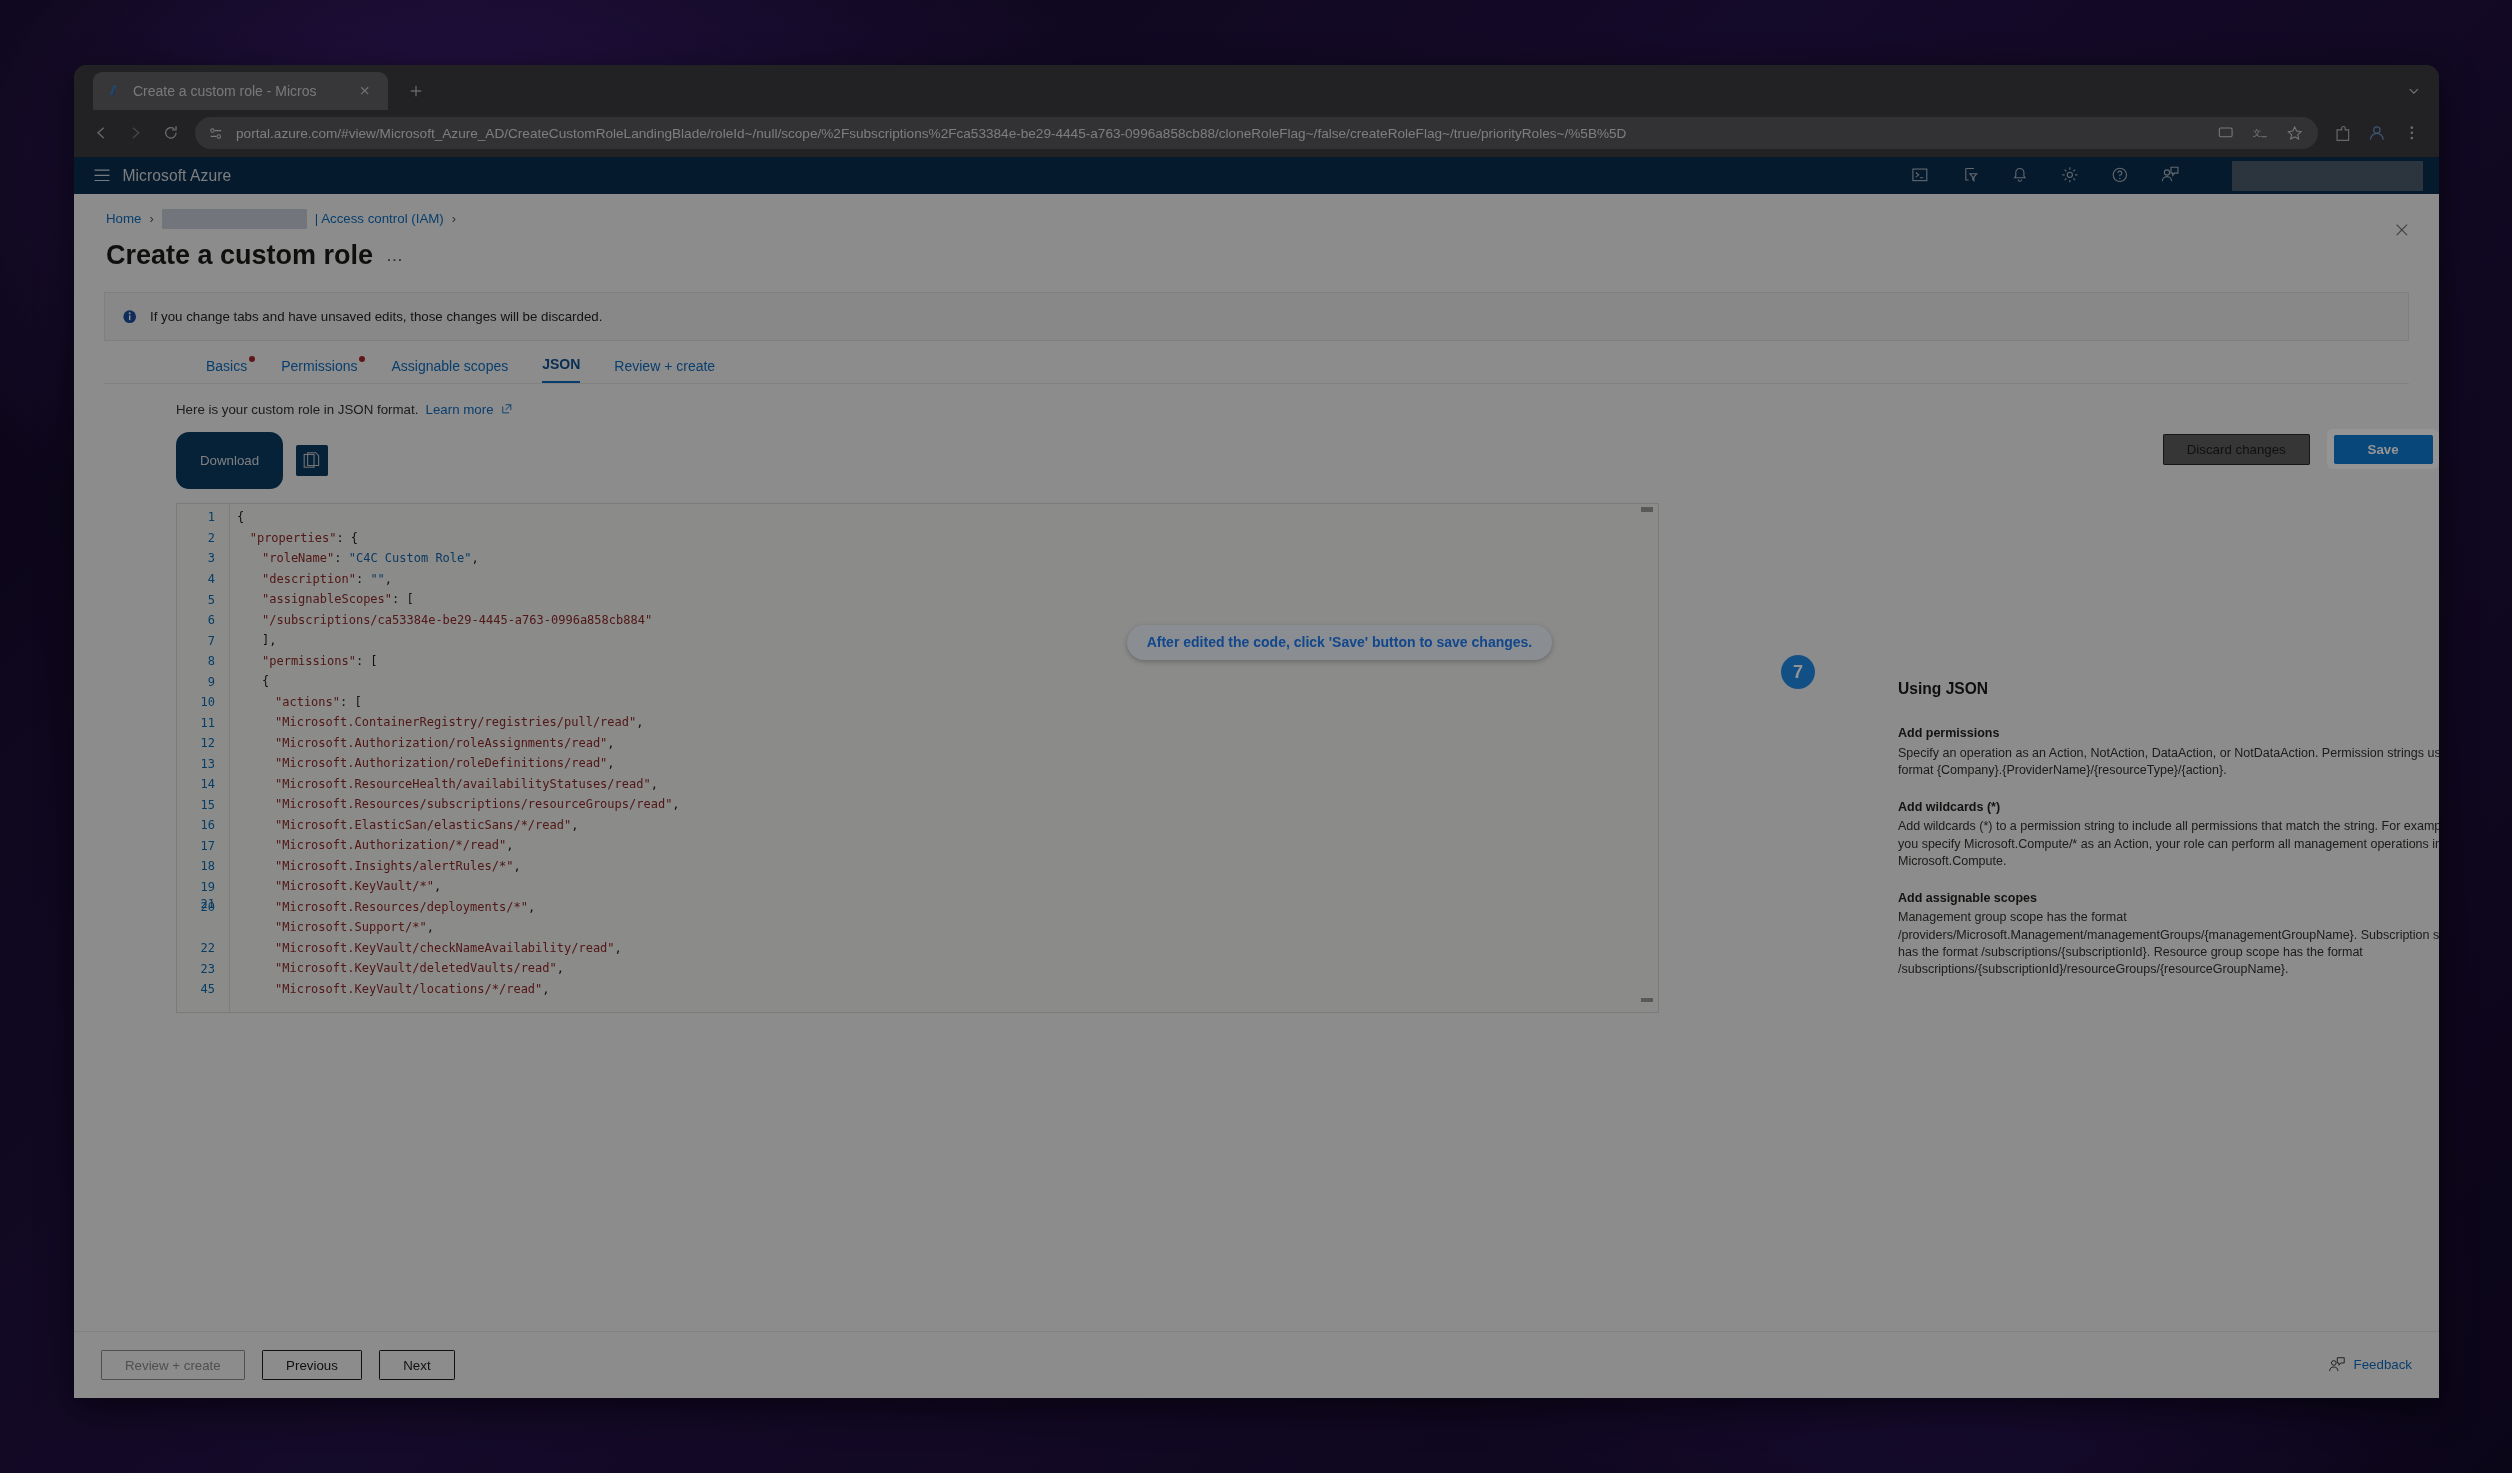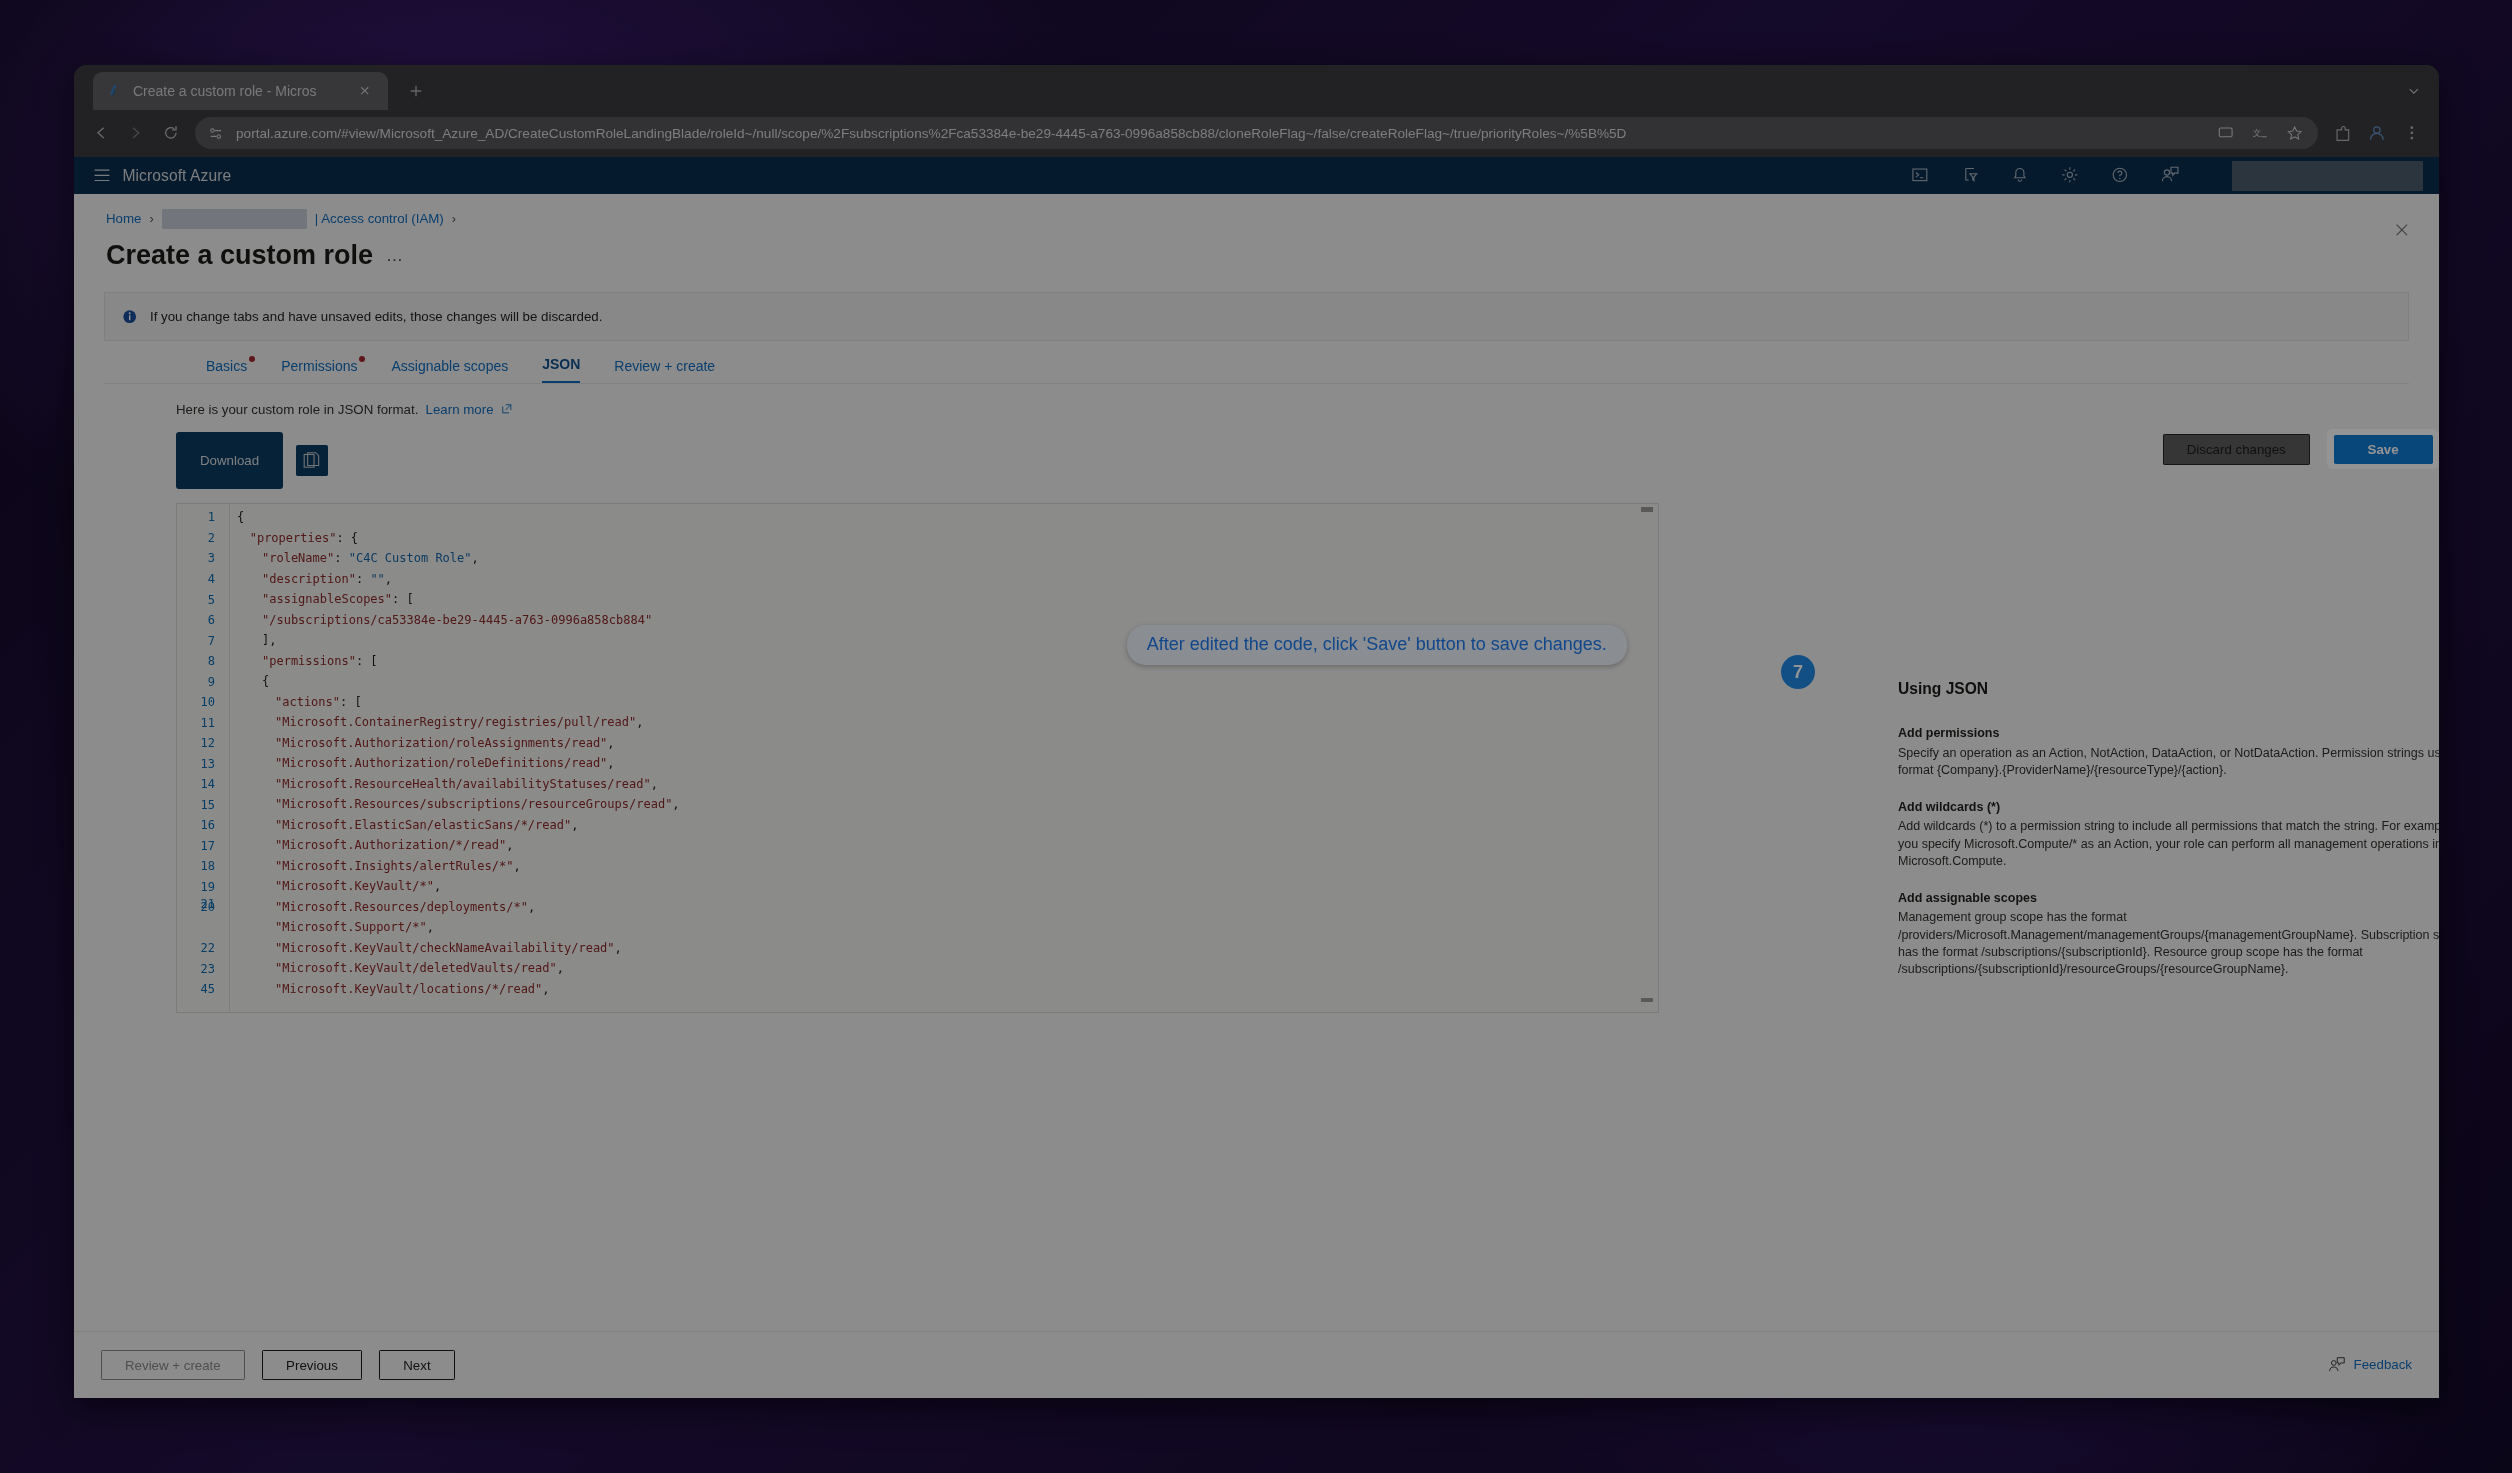--- a/index.html
+++ b/index.html
@@ -136,21 +136,21 @@
 
   .subtitle-row { padding: 17.4px 0 0 102px; font-size: 13.3px; color: #323130; }
   .subtitle-link { color: #0f6cbd; margin-left: 3.5px; }
 
   .editor-toolbar {
     display: flex; align-items: center; gap: 12.7px;
     padding: 15px 0 0 102px; position: relative;
   }
   .btn-download {
     background: #0a3b63; color: #dcdcde; font-size: 13.3px;
-    padding: 21px 24px; border: none; border-radius: 3px; cursor: pointer;
+    padding: 21px 24px; border: none; border-radius: 13px; cursor: pointer;
   }
   .btn-copy {
     width: 32px; height: 31px; background: #0a3b63; border-radius: 1.7px;
     display: flex; align-items: center; justify-content: center; cursor: pointer;
   }
   .toolbar-right {
     position: absolute; right: 0; top: 12.7px; display: flex; align-items: center; gap: 17.4px;
   }
   .btn-discard {
     background: #5d5d5f; color: #1c1c1c; font-size: 13.3px;
@@ -164,21 +164,21 @@
     background: #0f7ad1; color: #ffffff; font-weight: 700; font-size: 13.3px;
     padding: 7px 34px; border: none; border-radius: 1.7px; cursor: pointer;
   }
 
   
   .callout {
     position: absolute; left: 1053px; top: 431px;
     background: #eef3fb; border-radius: 18.5px; padding: 9.3px 19.7px;
     box-shadow: 0 1.7px 5.8px rgba(0,0,0,0.25); z-index: 30;
   }
-  .callout-text { color: #1e7bf0; font-size: 18px; font-weight: 400; white-space: nowrap; }
+  .callout-text { color: #1e7bf0; font-size: 14px; font-weight: 700; white-space: nowrap; }
   .step-badge {
     position: absolute; left: 1707px; top: 461px;
     width: 34px; height: 34px; border-radius: 50%;
     background: #1e88e5; color: #fff; font-size: 18px; font-weight: 700;
     display: flex; align-items: center; justify-content: center; z-index: 31;
   }
 
   
   .editor {
     margin: 14px 0 0 102px; width: 1483px; height: 510px;

